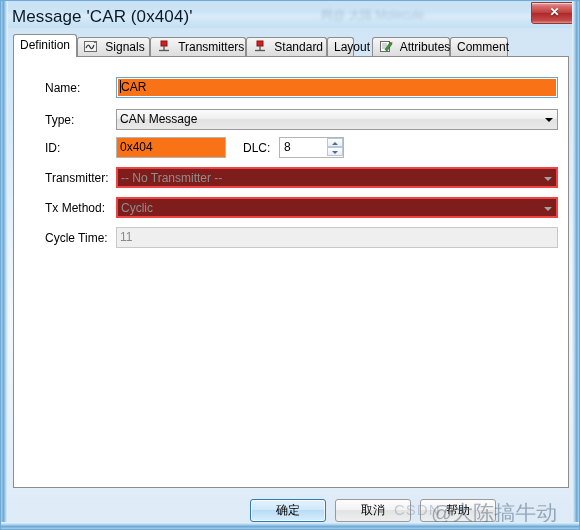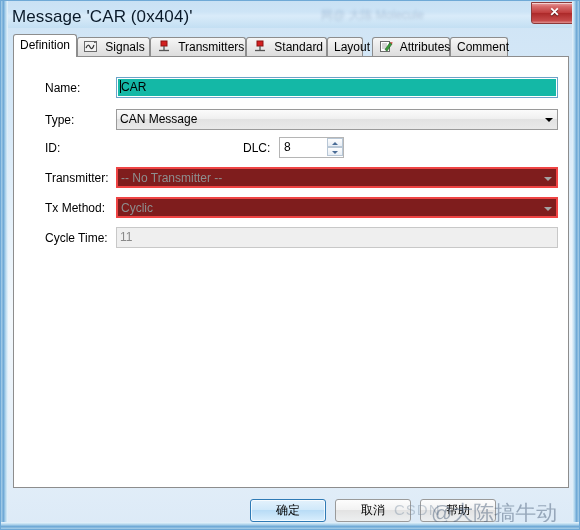--- a/index.html
+++ b/index.html
@@ -163,21 +163,21 @@
     font-size: 12px;
     color: #000;
     white-space: nowrap;
   }
 
   .field {
     position: absolute;
     box-sizing: border-box;
     height: 21px;
     border: 1px solid #b5b5b5;
-    background: #14b8a6;
+    background: #f97316;
     font-size: 12px;
     line-height: 19px;
     padding: 0 3px;
     color: #000;
     white-space: nowrap;
     overflow: hidden;
   }
   .field.focused {
     border: 1px solid #6ba3c9;
     box-shadow: inset 0 0 0 1px #ffffff;
@@ -361,21 +361,21 @@
       <span class="ticon">
         <svg width="14" height="13" viewBox="0 0 14 13">
           <rect x="4" y="1" width="6" height="5" fill="#d31f1f" stroke="#8d1212"></rect>
           <line x1="7" y1="6" x2="7" y2="10" stroke="#555" stroke-width="1.3"></line>
           <line x1="2" y1="10.5" x2="12" y2="10.5" stroke="#555" stroke-width="1.3"></line>
         </svg>
       </span>
       <span>Standard</span>
     </div>
 
-    <div class="tab" style="left:314px; width:36px;">
+    <div class="tab" style="left:314px; width:27px;">
       <span>Layout</span>
     </div>
 
     <div class="tab" style="left:359px; width:78px;">
       <span class="ticon">
         <svg width="14" height="13" viewBox="0 0 14 13">
           <rect x="1.5" y="1.5" width="9" height="10" fill="#fff" stroke="#6b6b6b"></rect>
           <line x1="3" y1="4" x2="8" y2="4" stroke="#aaa"></line>
           <line x1="3" y1="6" x2="8" y2="6" stroke="#aaa"></line>
           <line x1="3" y1="8" x2="7" y2="8" stroke="#aaa"></line>
@@ -405,20 +405,23 @@
       <div class="combo" style="left:85px; width:442px;">
         <span>CAN Message</span>
         <span class="arrowbox">
           <span class="arrow-dn"></span>
         </span>
       </div>
     </div>
 
     <div class="row" style="top:80px;">
       <div class="lbl">ID:</div>
+      <div class="field" style="left:85px; width:110px;">
+        <span>0x404</span>
+      </div>
       <div class="lbl" style="left:212px;">DLC:</div>
       <div class="spinbox" style="left:248px; width:65px;">
         <span class="sval">8</span>
         <span class="spin-btns">
           <span class="spin-b up">
               <span class="spin-tri"></span>
             </span>
           <span class="spin-b dn">
               <span class="spin-tri"></span>
             </span>

